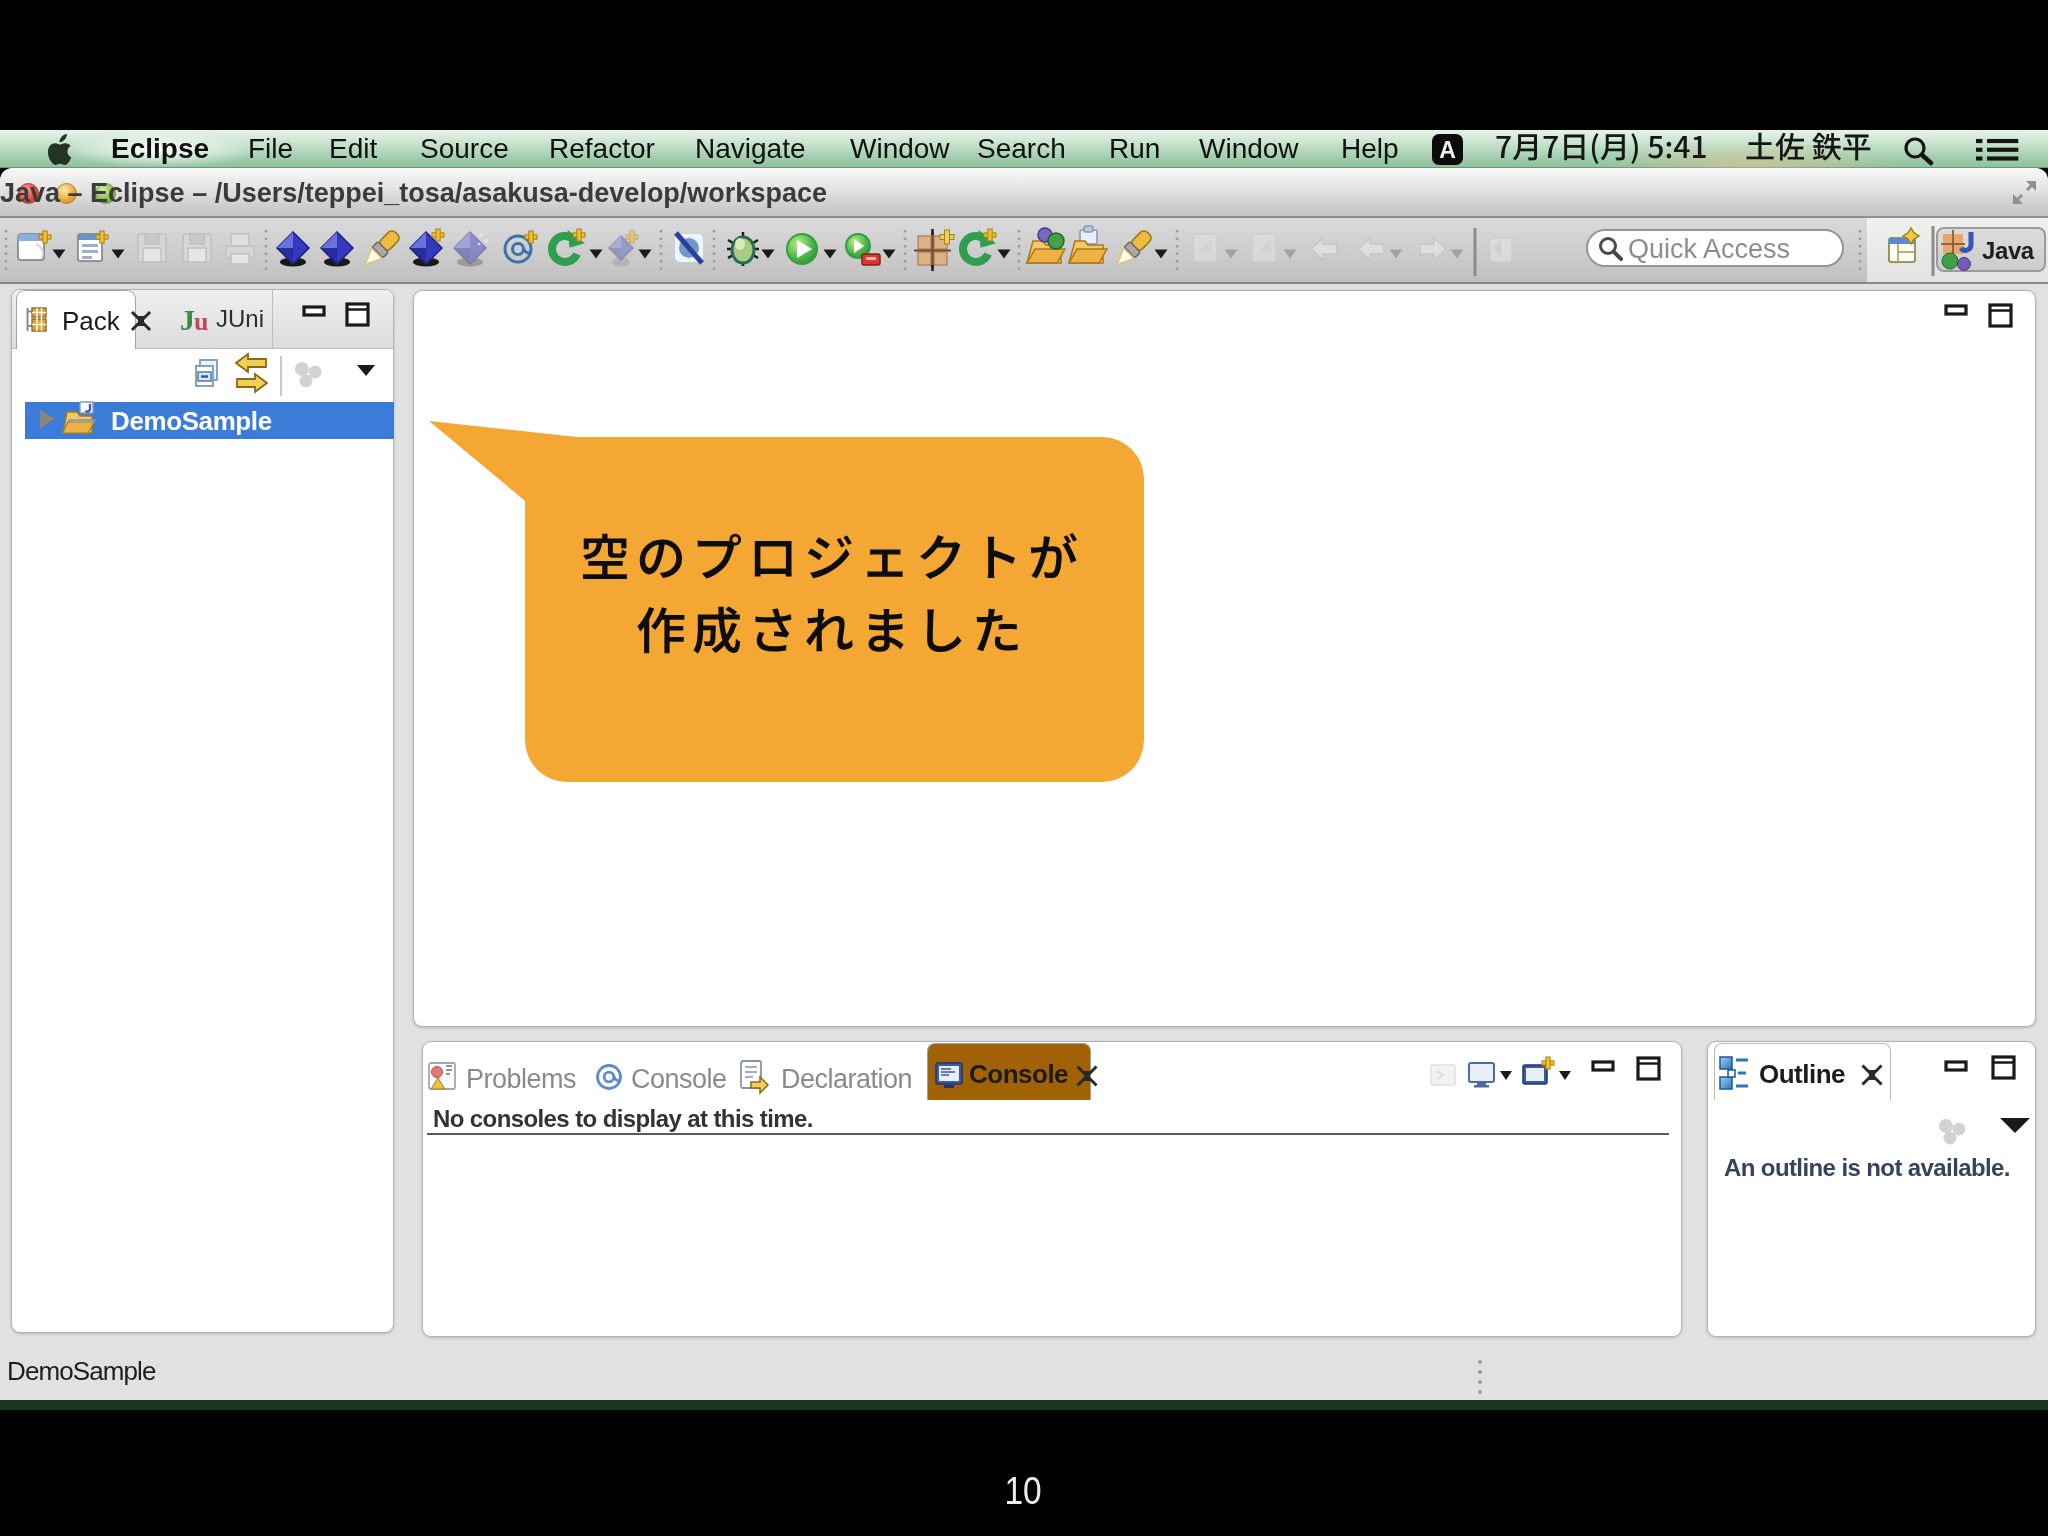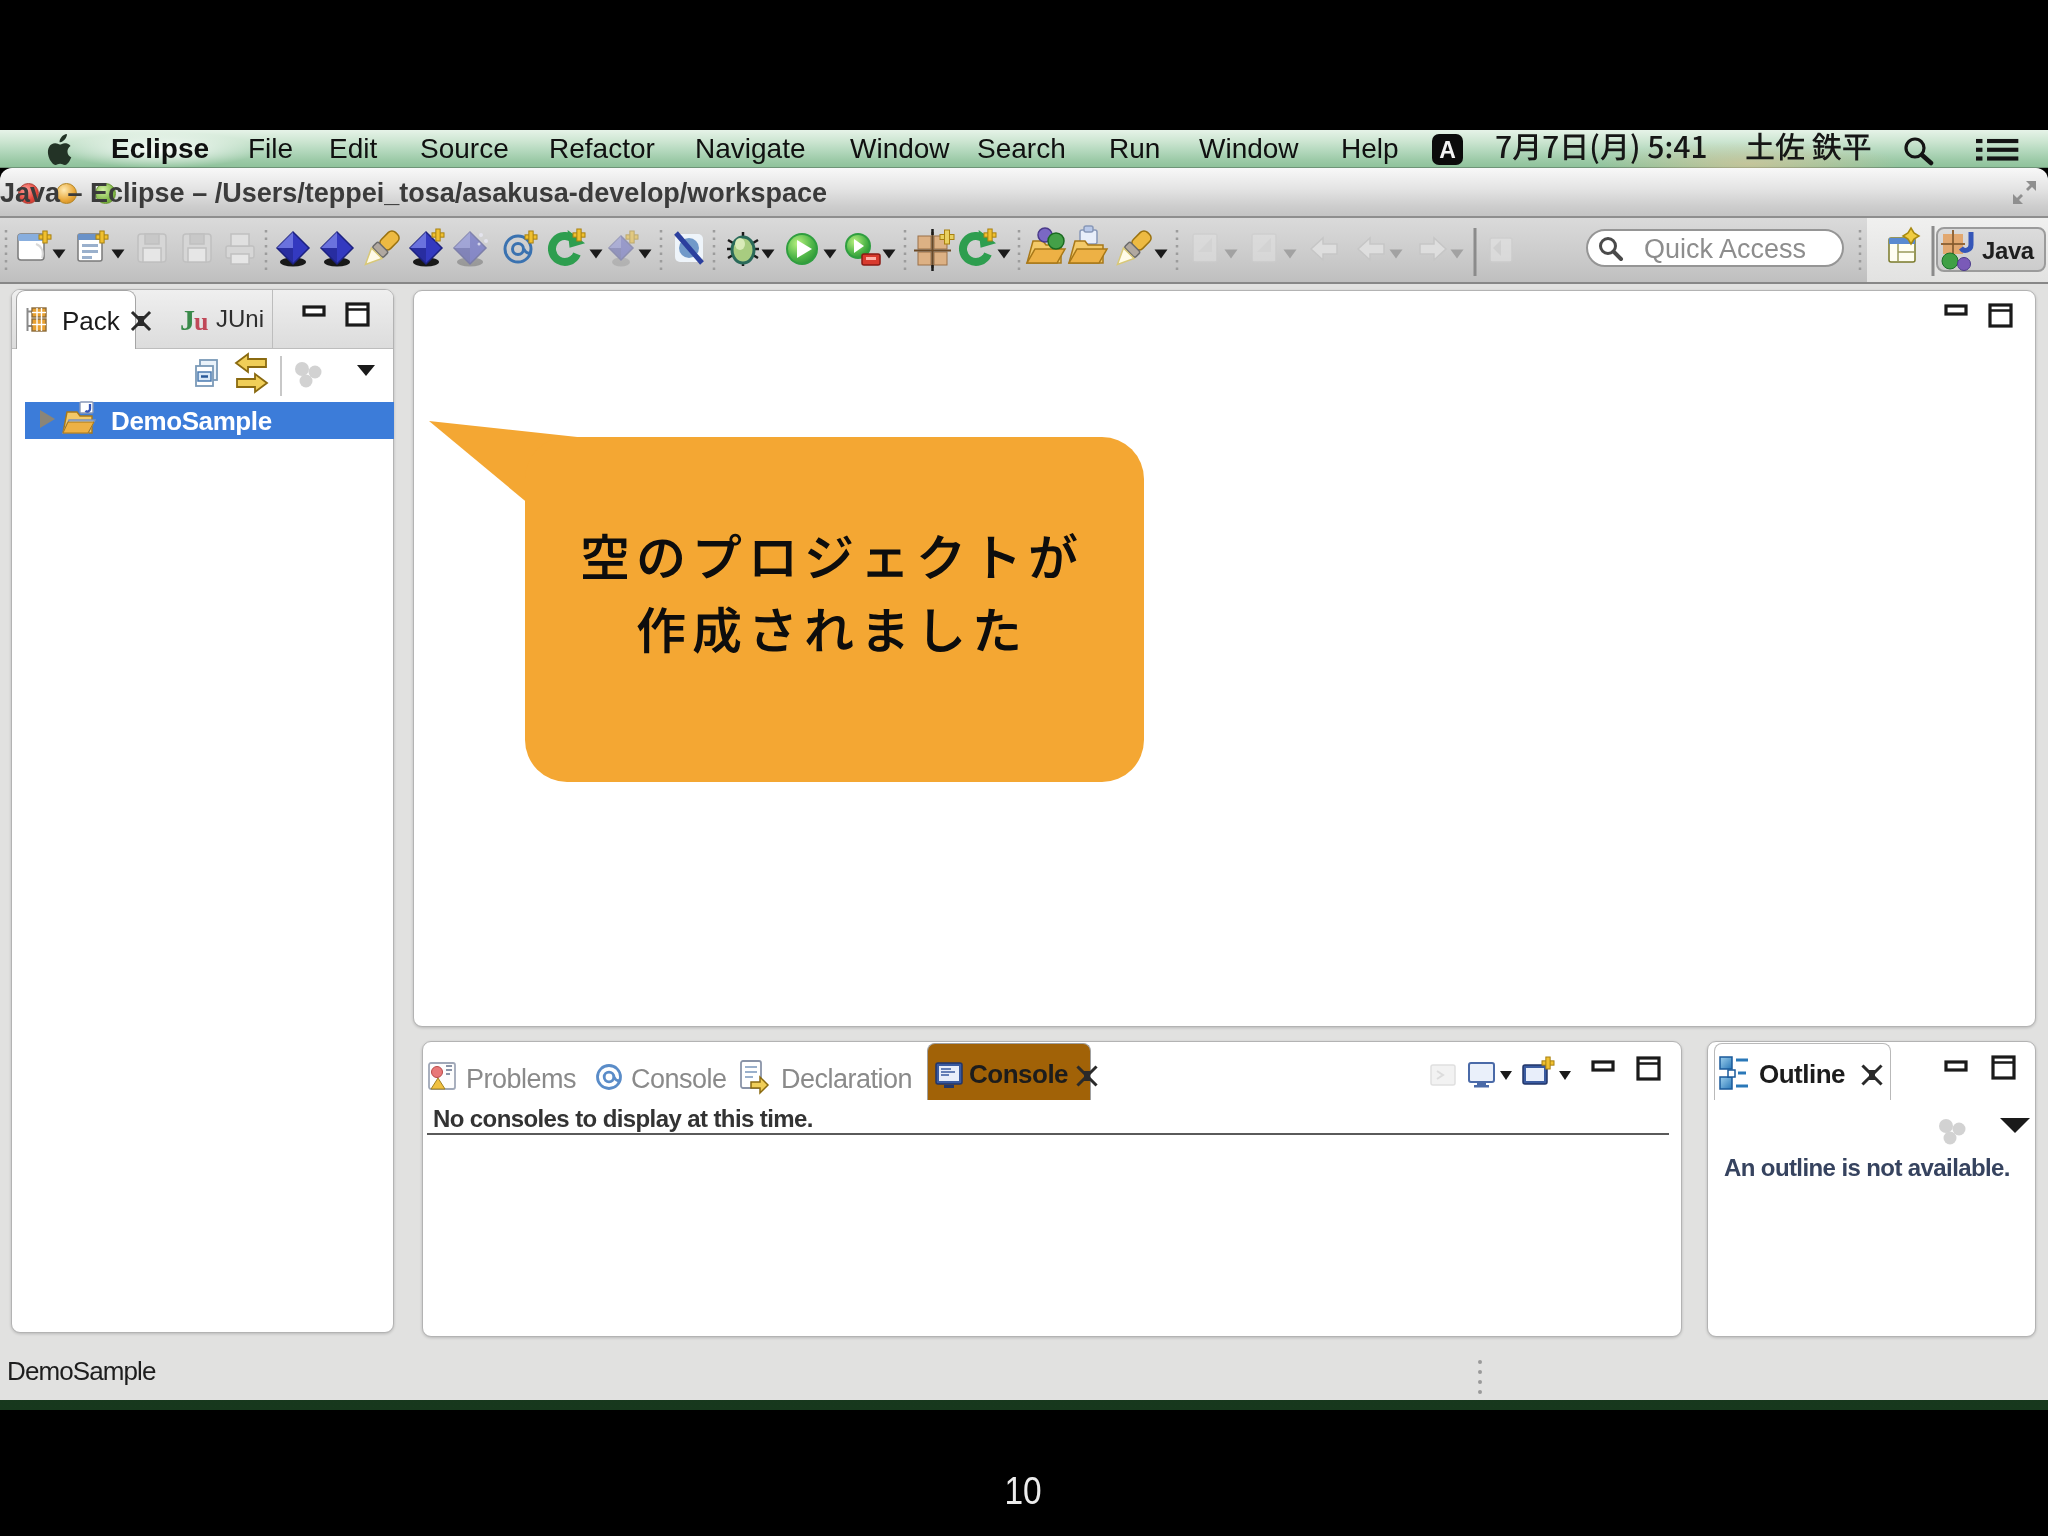--- a/index.html
+++ b/index.html
@@ -22,21 +22,21 @@
 #tly{left:56px;background:radial-gradient(circle at 7px 6px,#ffe9b0,#e8a637 60%,#c07e1f);border:1px solid #b3841f}
 #tlg{left:95px;background:radial-gradient(circle at 7px 6px,#d2f0a2,#82b94a 60%,#5e9629);border:1px solid #67952c}
 #title{position:absolute;left:0;top:168px;width:2048px;height:48px;text-align:left;line-height:50px;
  font-size:27px;font-weight:bold;color:#3b3b3b}
 #toolbar{position:absolute;left:0;top:218px;width:2048px;height:66px;
  background:linear-gradient(180deg,#dadada 0%,#cbcbcb 60%,#bfbfbf 100%);border-bottom:2px solid #878787}
 #perspzone{position:absolute;left:1867px;top:218px;width:181px;height:66px;
  background:linear-gradient(180deg,#f0f0ef 0%,#e2e2e1 100%);border-bottom:2px solid #878787}
 #qa{position:absolute;left:1586px;top:229px;width:258px;height:38px;background:#fff;
  border:2px solid #959595;border-radius:19px;color:#8d8d8d;font-size:27px;line-height:36px}
-#qa span{margin-left:56px}
+#qa span{margin-left:40px}
 #javabtn{position:absolute;left:1936px;top:227px;width:110px;height:45px;border:2px solid #9b9b9b;border-radius:8px;
  background:linear-gradient(180deg,#dcdcdc,#cccccc);font-size:27px;font-weight:600;color:#1e1e1e;line-height:43px}
 #javabtn span{margin-left:44px;font-size:24px;letter-spacing:-0.4px}
 #workbench{position:absolute;left:0;top:284px;width:2048px;height:1116px;background:#e1e1e0}
 .panel{position:absolute;background:#fff;border:1px solid #b3b3b3;border-radius:9px;box-shadow:0 1px 3px rgba(0,0,0,.18)}
 #pleft{left:11px;top:289px;width:383px;height:1044px}
 #pleft .strip{position:absolute;left:0;top:0;width:381px;height:59px;border-radius:8px 8px 0 0;
  background:linear-gradient(180deg,#efefef,#dcdcdc);border-bottom:1px solid #bdbdbd}
 #tabpack{position:absolute;left:4px;top:0px;width:120px;height:59px;background:#fff;
  border:1px solid #a5a5a5;border-bottom:none;border-radius:9px 9px 0 0}

